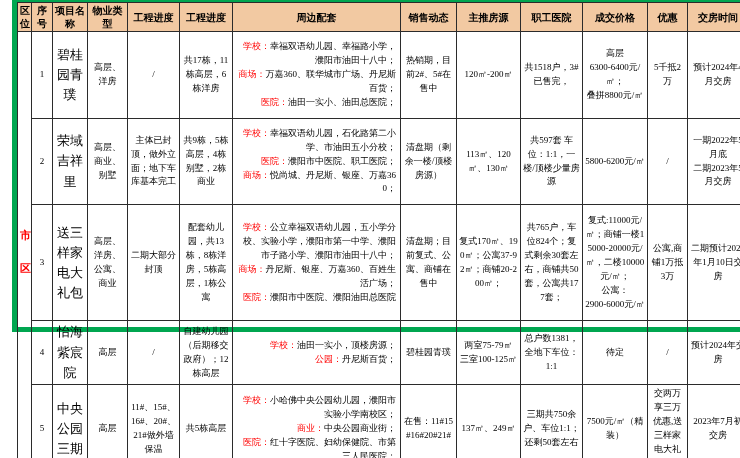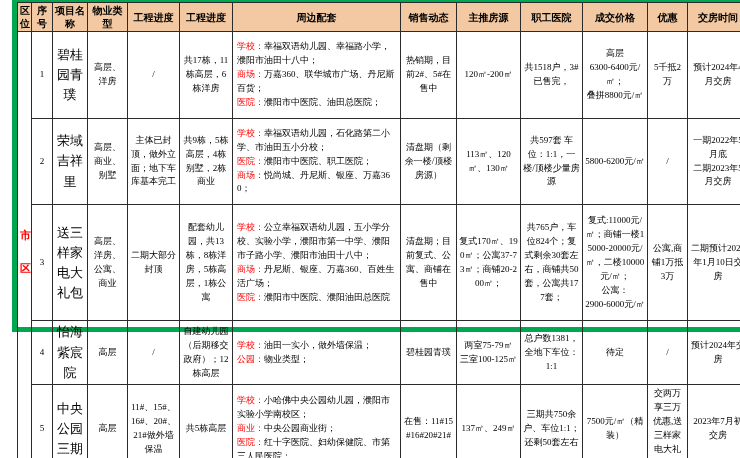--- a/index.html
+++ b/index.html
@@ -34,21 +34,21 @@
     font-size:9px;line-height:1.55;
     overflow:hidden;
     white-space:pre-line;
     word-break:break-all;
   }
   thead th{
     background:var(--header-bg);
     font-size:10px;font-weight:bold;
     line-height:1.3;
   }
-  td.surr-cell{text-align:left;padding:8px 4px;white-space:normal;}
+  td.surr-cell{text-align:right;padding:8px 4px;white-space:normal;}
   td.name-cell{font-weight:normal;font-size:13px;border-radius:11px;}
   td.region-cell{
     color:var(--red);font-weight:bold;font-size:11px;
     vertical-align:middle;
   }
   td.region-cell div{margin:16px 0;}
   .red{color:var(--red);}
 </style>
 </head>
 <body>
@@ -91,21 +91,21 @@
         <tr style="height: 78px;">
           <td rowspan="5" class="region-cell"><div>市</div><div>区</div></td>
           <td>1</td>
           <td class="name-cell">碧桂园青璞</td>
           <td>高层、洋房</td>
           <td>/</td>
           <td>共17栋，11栋高层，6栋洋房</td>
           <td class="surr-cell">
             <div><span class="red">学校：</span><span>幸福双语幼儿园、幸福路小学，濮阳市油田十八中；</span></div>
             <div><span class="red">商场：</span><span>万嘉360、联华城市广场、丹尼斯百货；</span></div>
-            <div><span class="red">医院：</span><span>濮阳市中医院、油田总医院；</span></div>
+            <div><span class="red">医院：</span><span>油田一实小、油田总医院；</span></div>
           </td>
           <td>热销期，目前2#、5#在售中</td>
           <td>120㎡-200㎡</td>
           <td>共1518户，3#已售完，</td>
           <td>高层
 6300-6400元/㎡；
 叠拼8800元/㎡</td>
           <td>5千抵2万</td>
           <td>预计2024年4月交房</td>
         </tr>
@@ -133,37 +133,37 @@
           <td class="name-cell">送三样家电大礼包</td>
           <td>高层、洋房、公寓、商业</td>
           <td>二期大部分封顶</td>
           <td>配套幼儿园，共13栋，8栋洋房，5栋高层，1栋公寓</td>
           <td class="surr-cell">
             <div><span class="red">学校：</span><span>公立幸福双语幼儿园，五小学分校、实验小学，濮阳市第一中学、濮阳市子路小学、濮阳市油田十八中；</span></div>
             <div><span class="red">商场：</span><span>丹尼斯、银座、万嘉360、百姓生活广场；</span></div>
             <div><span class="red">医院：</span><span>濮阳市中医院、濮阳油田总医院</span></div>
           </td>
           <td>清盘期；目前复式、公寓、商铺在售中</td>
-          <td>复式170㎡、190㎡；公寓37-73㎡；商铺20-200㎡；</td>
+          <td>复式170㎡、190㎡；公寓37-92㎡；商铺20-200㎡；</td>
           <td>共765户，车位824个；复式剩余30套左右，商铺共50套，公寓共177套；</td>
           <td>复式:11000元/㎡；商铺一楼15000-20000元/㎡，二楼10000元/㎡；
 公寓：
 2900-6000元/㎡</td>
           <td>公寓,商铺1万抵3万</td>
           <td>二期预计2023年1月10日交房</td>
         </tr>
         <tr style="height: 60px;">
           <td>4</td>
           <td class="name-cell">怡海紫宸院</td>
           <td>高层</td>
           <td>/</td>
           <td>自建幼儿园（后期移交政府）；12栋高层</td>
           <td class="surr-cell">
-            <div><span class="red">学校：</span><span>油田一实小，做外墙保温；</span></div>
-            <div><span class="red">公园：</span><span>物业类型；</span></div>
+            <div><span class="red">学校：</span><span>油田一实小，顶楼房源；</span></div>
+            <div><span class="red">公园：</span><span>丹尼斯百货；</span></div>
           </td>
           <td>碧桂园青璞</td>
           <td>两室75-79㎡
 三室100-125㎡</td>
           <td>总户数1381，全地下车位：1:1</td>
           <td>待定</td>
           <td>/</td>
           <td>预计2024年交房</td>
         </tr>
         <tr style="height: 89px;">

